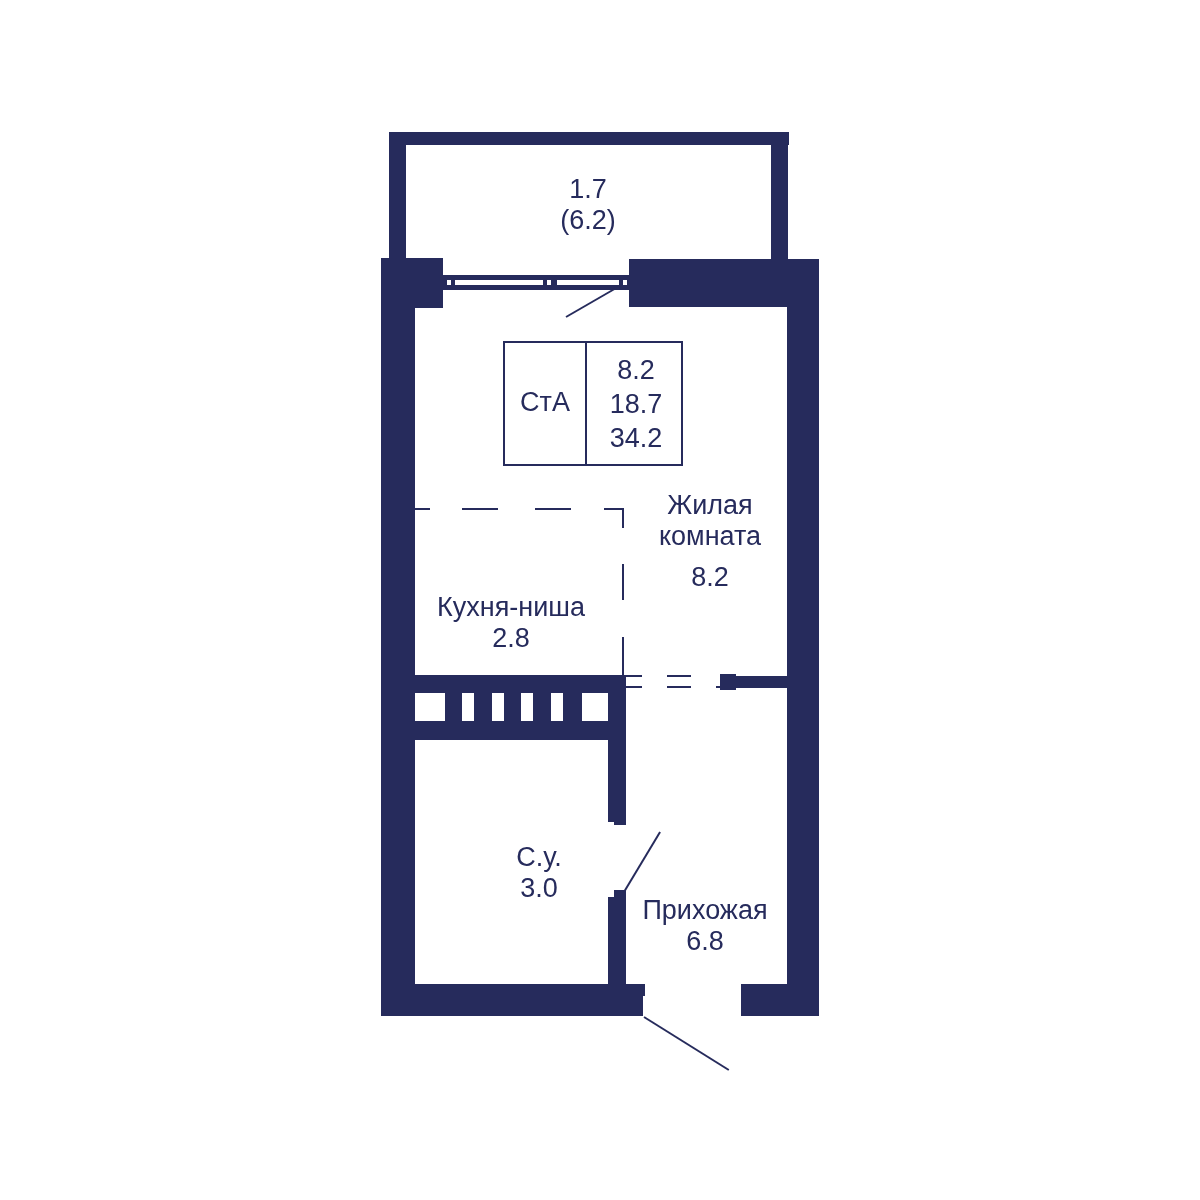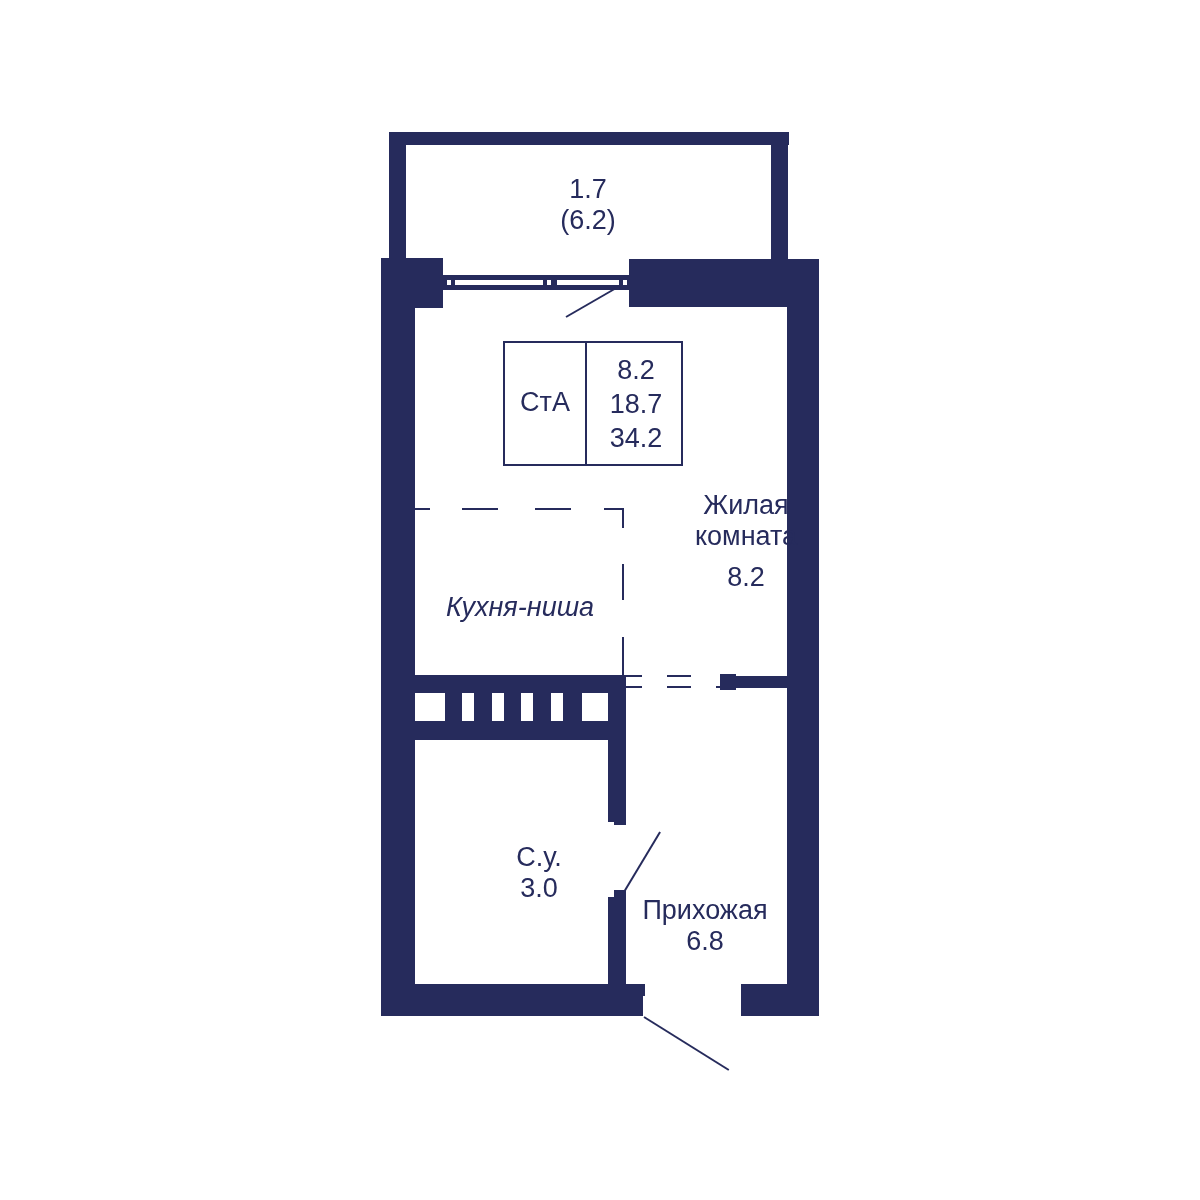--- a/index.html
+++ b/index.html
@@ -82,28 +82,29 @@
       <div>18.7</div>
       <div>34.2</div>
     </div>
   </div>
 
   <div class="txt" style="left:528px;top:174px;width:120px;">
     <div>1.7</div>
     <div>(6.2)</div>
   </div>
 
-  <div class="txt" style="left:666px;top:490px;width:160px;">
+  <div class="txt" style="left:630px;top:490px;width:160px;">
     <div>Жилая</div>
     <div>комната</div>
     <div style="margin-top:10px;">8.2</div>
   </div>
 
-  <div class="txt" style="left:420px;top:592px;width:200px;font-style:italic;">
+  <div class="txt" style="left:411px;top:592px;width:200px;">
     <div>Кухня-ниша</div>
+    <div>2.8</div>
   </div>
 
   <div class="txt" style="left:484px;top:842px;width:110px;">
     <div>С.у.</div>
     <div>3.0</div>
   </div>
 
   <div class="txt" style="left:625px;top:895px;width:160px;">
     <div>Прихожая</div>
     <div>6.8</div>

